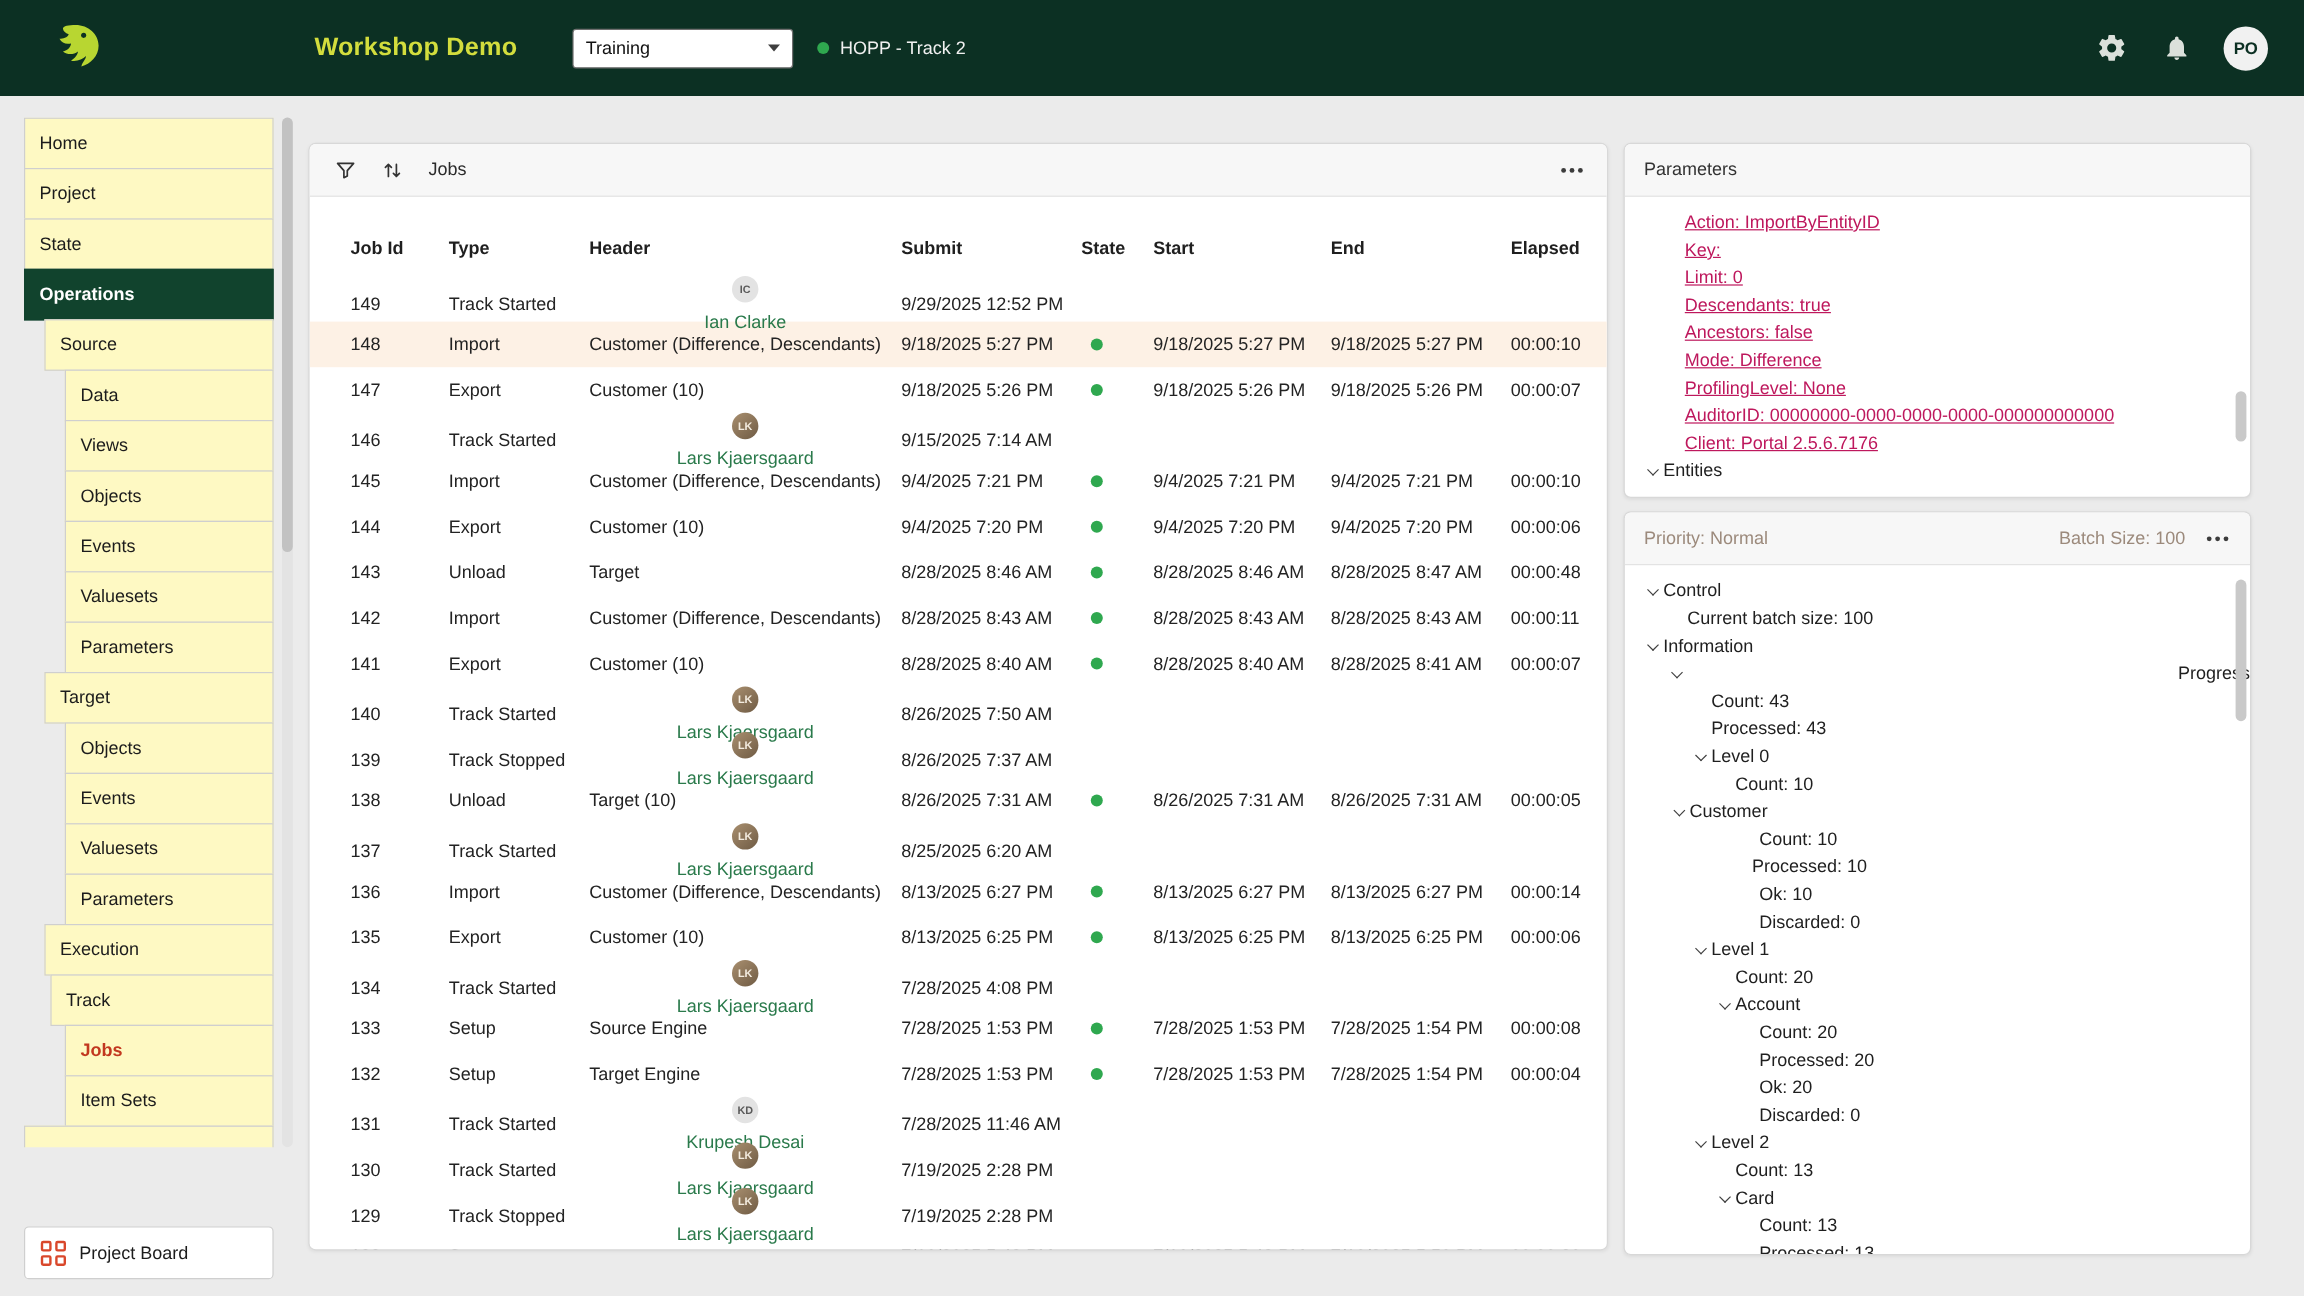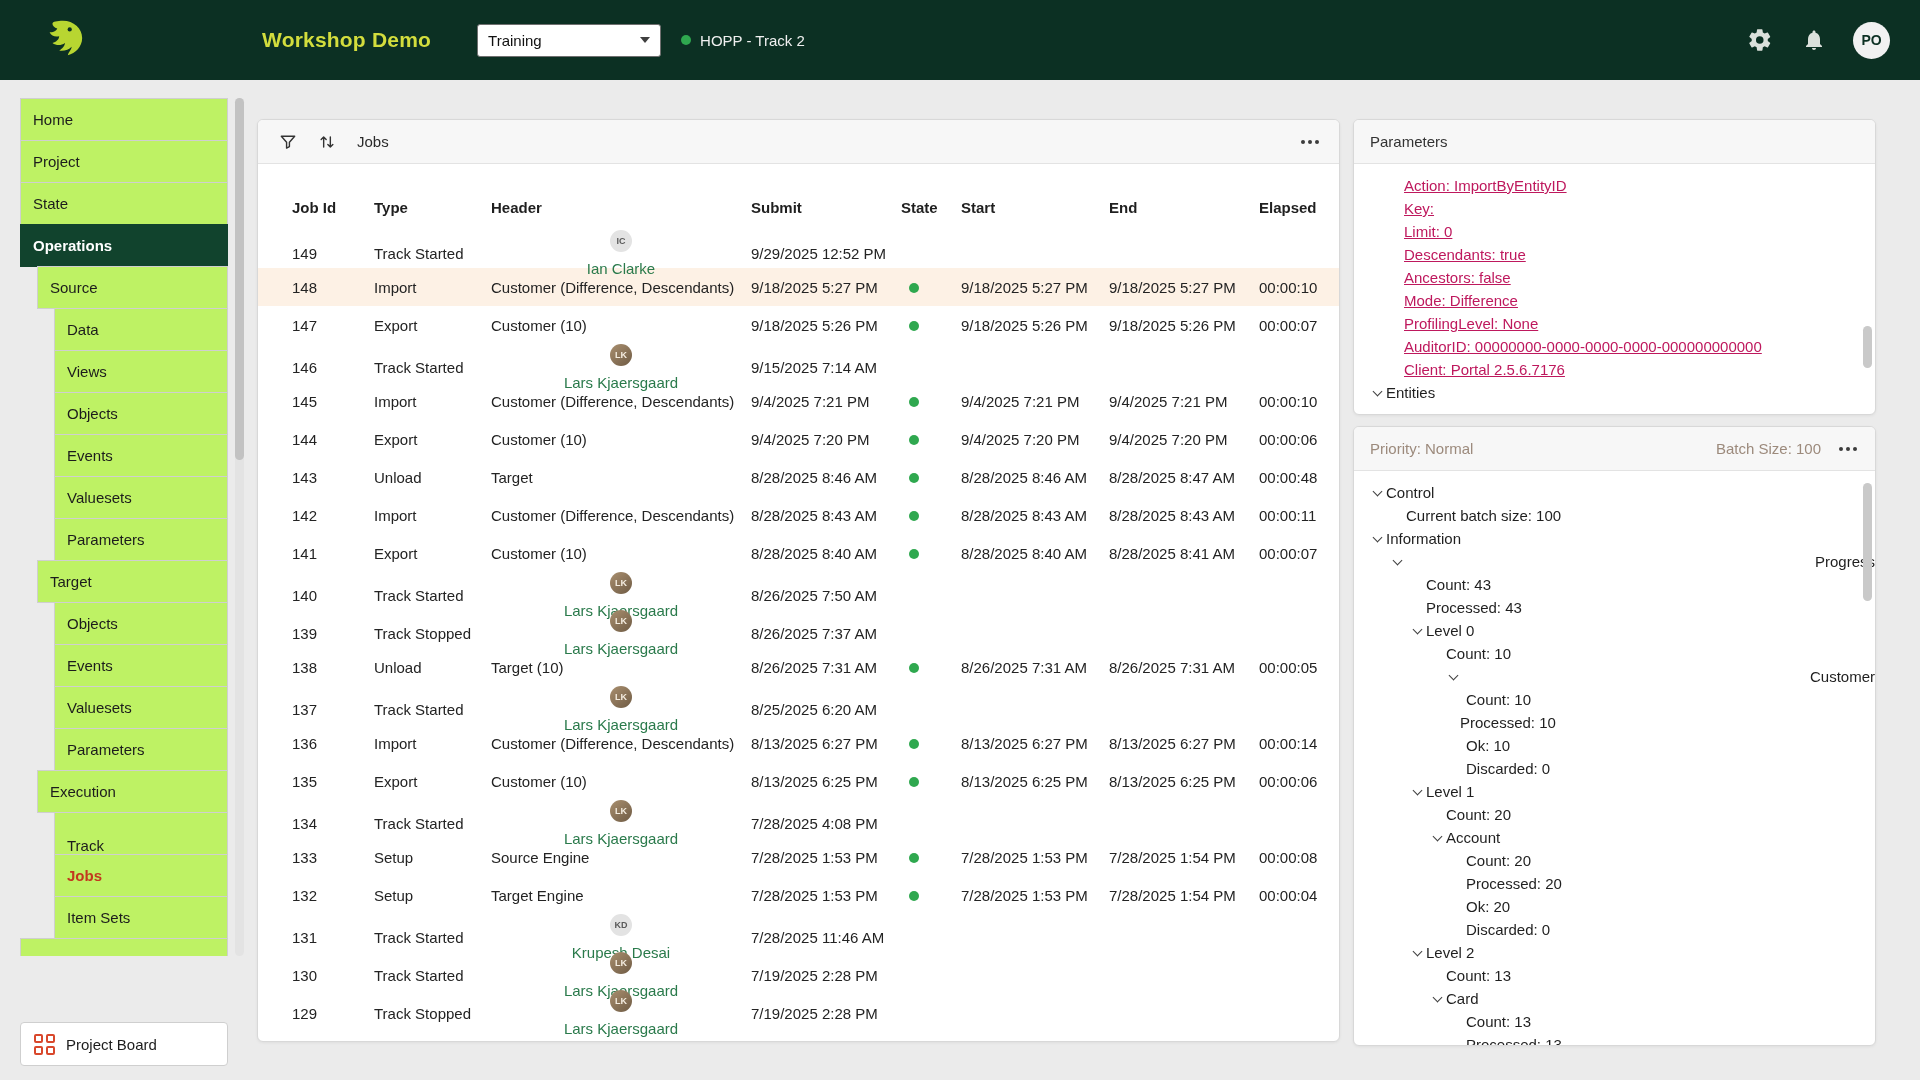--- a/index.html
+++ b/index.html
@@ -20,21 +20,21 @@
   .tb-right { margin-left: auto; display: flex; align-items: center; gap: 24px; }
   .icon-btn { background: none; border: none; width: 30px; height: 30px; display: flex; align-items: center; justify-content: center; cursor: pointer; }
   .avatar { width: 37px; height: 37px; border-radius: 50%; background: #f1f1f1; color: #0c3023; font-weight: bold; font-size: 14px; display: flex; align-items: center; justify-content: center; cursor: pointer; }
 
   
   .layout { display: flex; height: 1000px; padding: 18px 44px 0 20px; gap: 13px; }
 
   
   .sidebar { width: 224px; flex: none; display: flex; flex-direction: column; position: relative; }
   .sb-nav { height: 858px; overflow: hidden; padding-right: 16px; }
-  .sb-item { height: 43px; margin-top: -1px; background: #bef264; border: 1px solid #cfcfcf; display: flex; align-items: center; padding: 0 12px; font-size: 15px; color: #1c1c1c; cursor: pointer; }
+  .sb-item { height: 43px; margin-top: -1px; background: #fef9c3; border: 1px solid #cfcfcf; display: flex; align-items: center; padding: 0 12px; font-size: 15px; color: #1c1c1c; cursor: pointer; }
   .sb-list .sb-item:first-of-type { margin-top: 0; }
   .sb-item.selected { background: var(--selected_nav_bg, #11432d); border-color: var(--selected_nav_bg, #11432d); color: #fff; font-weight: bold; }
   .sb-item.jobs { color: var(--active_nav_red, #c2381f); font-weight: bold; }
   .sb-item.partial { height: 43px; }
   .sb-scroll { position: absolute; top: 0; right: 0; width: 9px; height: 858px; background: #e3e3e3; border-radius: 5px; }
   .sb-scroll .thumb { position: absolute; top: 0; right: 0; width: 9px; height: 362px; background: #c2c2c2; border-radius: 5px; cursor: pointer; }
   .sb-footer { margin-top: auto; margin-bottom: 14px; height: 44px; width: 208px; background: #fff; border: 1px solid #cfcfcf; border-radius: 4px; display: flex; align-items: center; gap: 11px; padding: 0 13px; font-size: 15px; color: #1c1c1c; cursor: pointer; }
   .grid-icon { display: grid; grid-template-columns: 9px 9px; gap: 3px; }
   .grid-icon i { width: 9px; height: 9px; border: 2px solid #d9472b; border-radius: 2px; display: block; }
 
@@ -178,21 +178,21 @@
           </div>
 
           <div class="sb-item" style="margin-left: 34px;">
             <span>Parameters</span>
           </div>
 
           <div class="sb-item" style="margin-left: 17px;">
             <span>Execution</span>
           </div>
 
-          <div class="sb-item" style="margin-left: 34px; align-items: flex-end;">
+          <div class="sb-item" style="margin-left: 22px;">
             <span>Track</span>
           </div>
 
           <div class="sb-item jobs" style="margin-left: 34px;">
             <span>Jobs</span>
           </div>
 
           <div class="sb-item" style="margin-left: 34px;">
             <span>Item Sets</span>
           </div>
@@ -738,21 +738,21 @@
             <span class="tree-label">Level 0</span>
           </div>
 
           <div class="tree-row" style="padding-left: 74px;">
             <span class="chev-box">
               <i class="chev"></i>
             </span>
             <span class="tree-label">Count: 10</span>
           </div>
 
-          <div class="tree-row haschev" style="padding-left: 90px; justify-content: space-between;">
+          <div class="tree-row haschev" style="padding-left: 36px;">
             <span class="chev-box">
               <i class="chev"></i>
             </span>
             <span class="tree-label">Customer</span>
           </div>
 
           <div class="tree-row" style="padding-left: 94px;">
             <span class="chev-box">
               <i class="chev"></i>
             </span>

